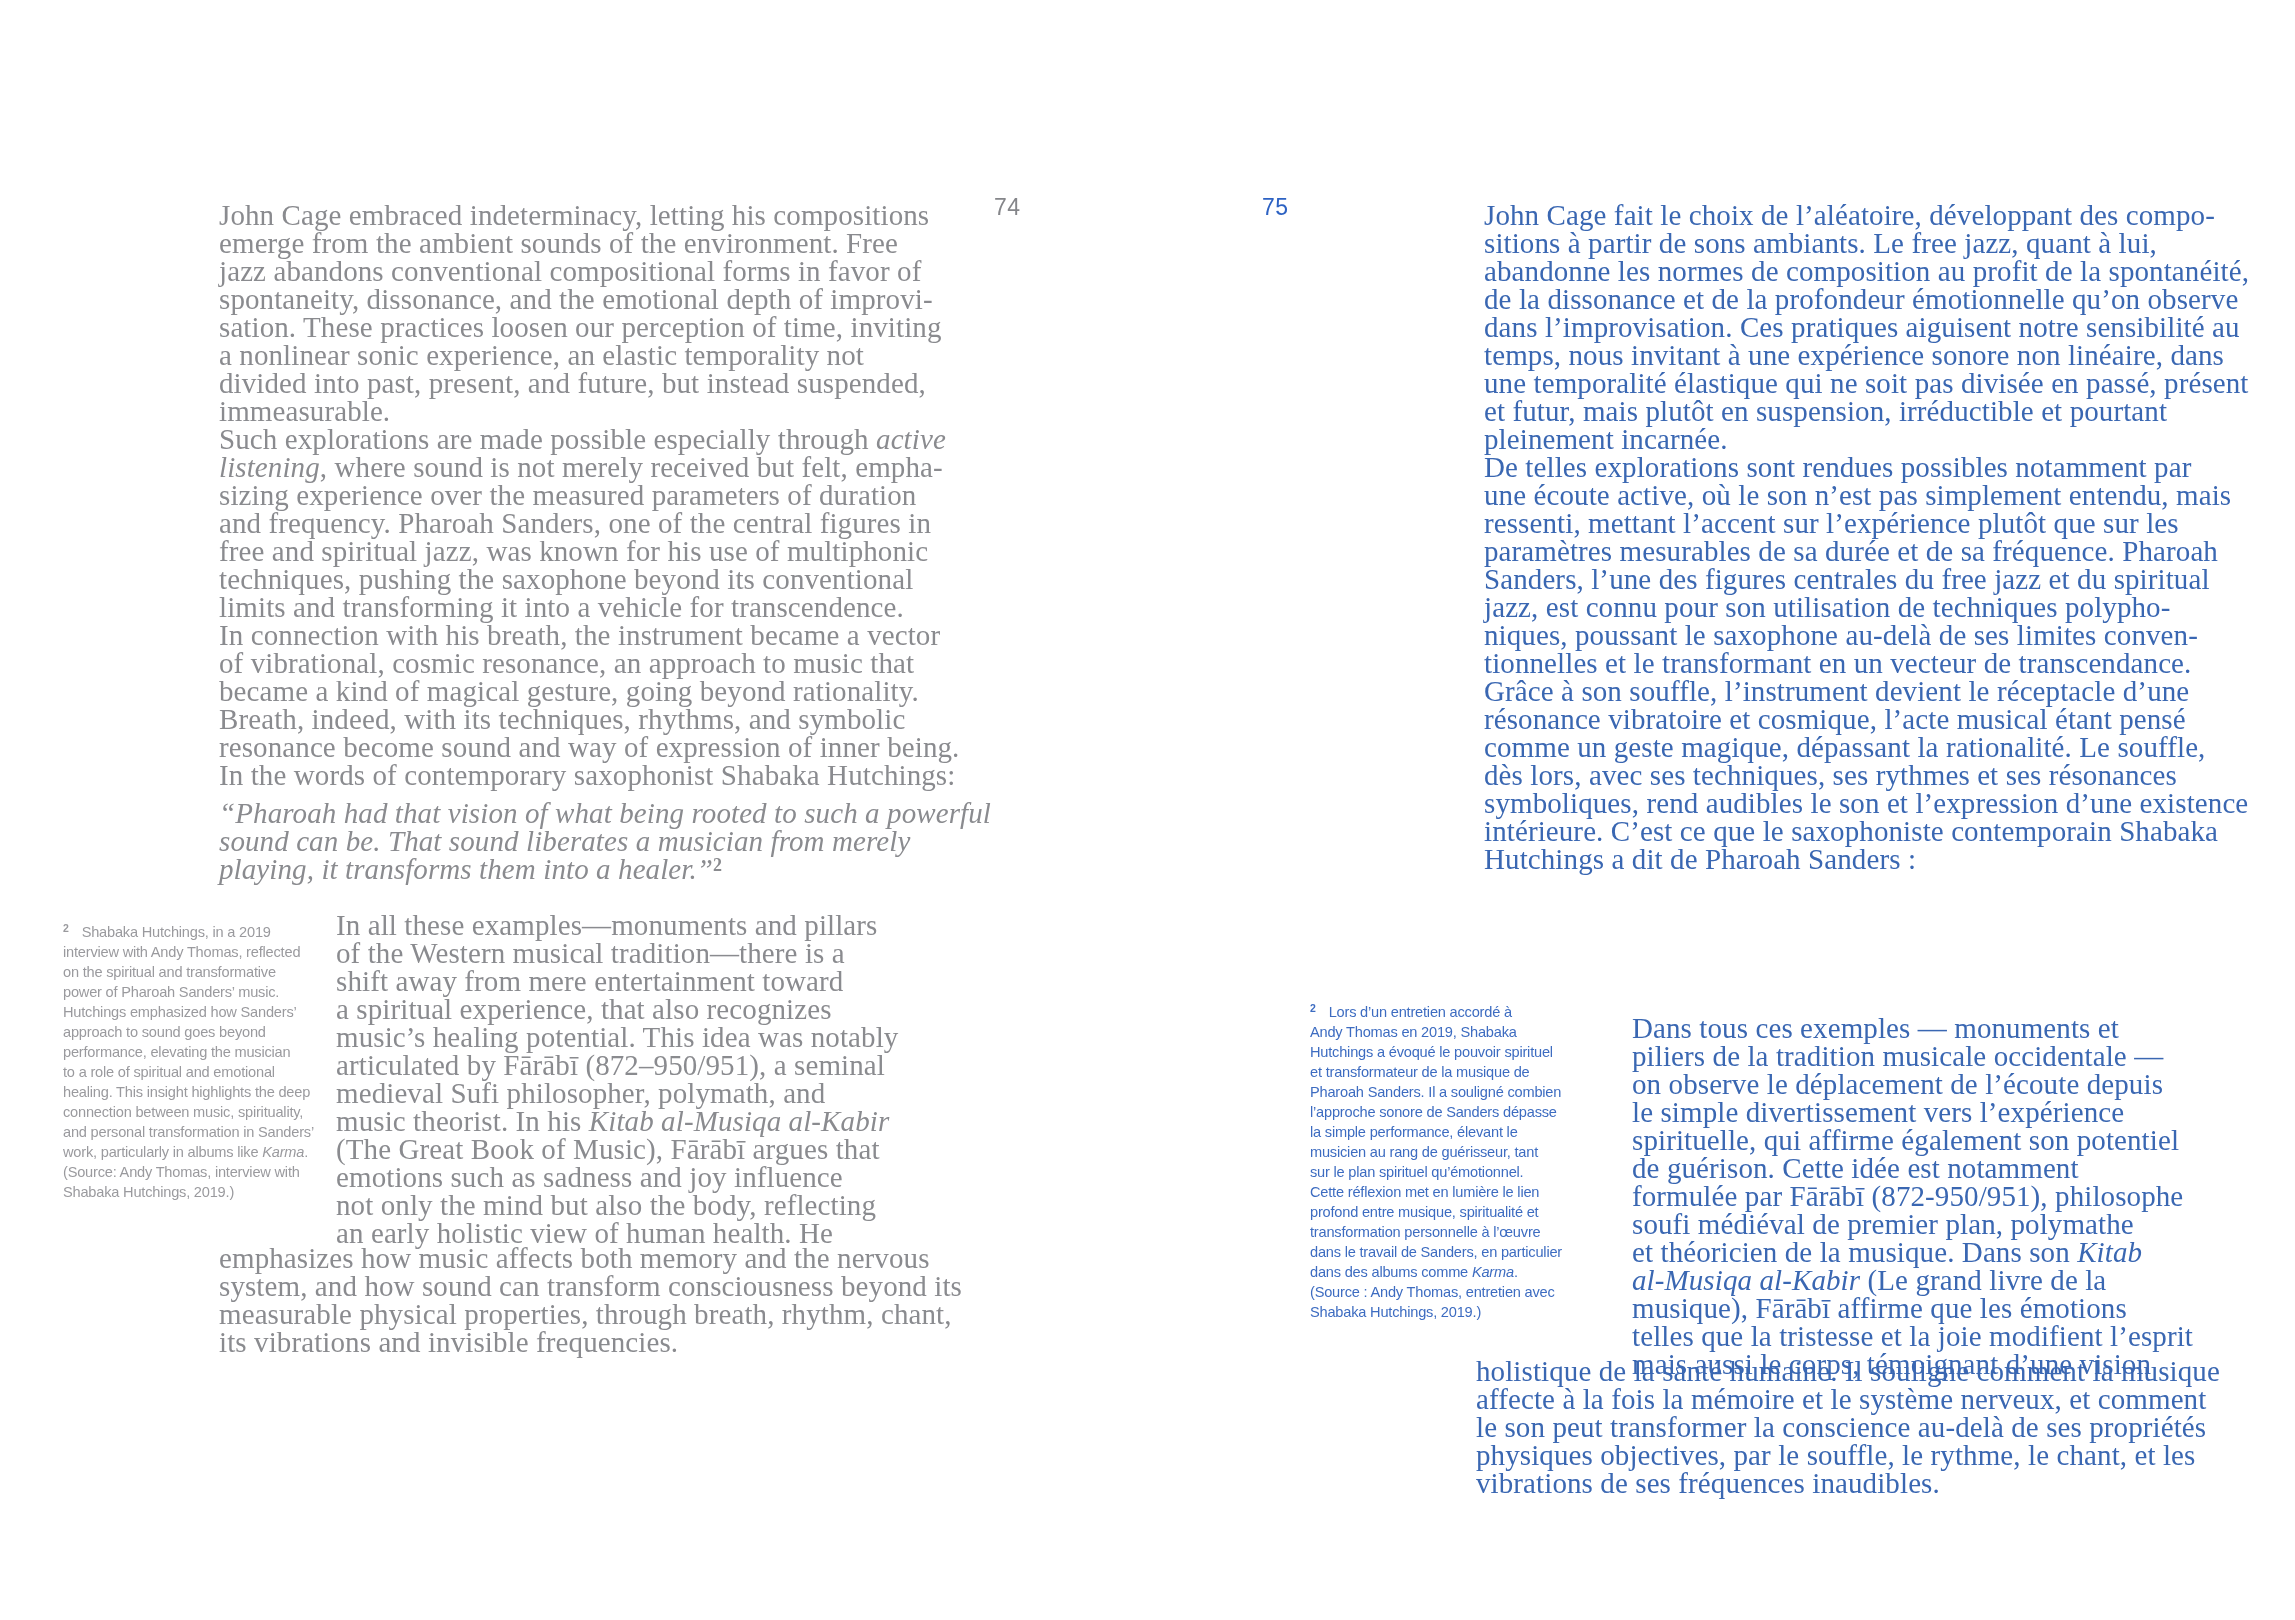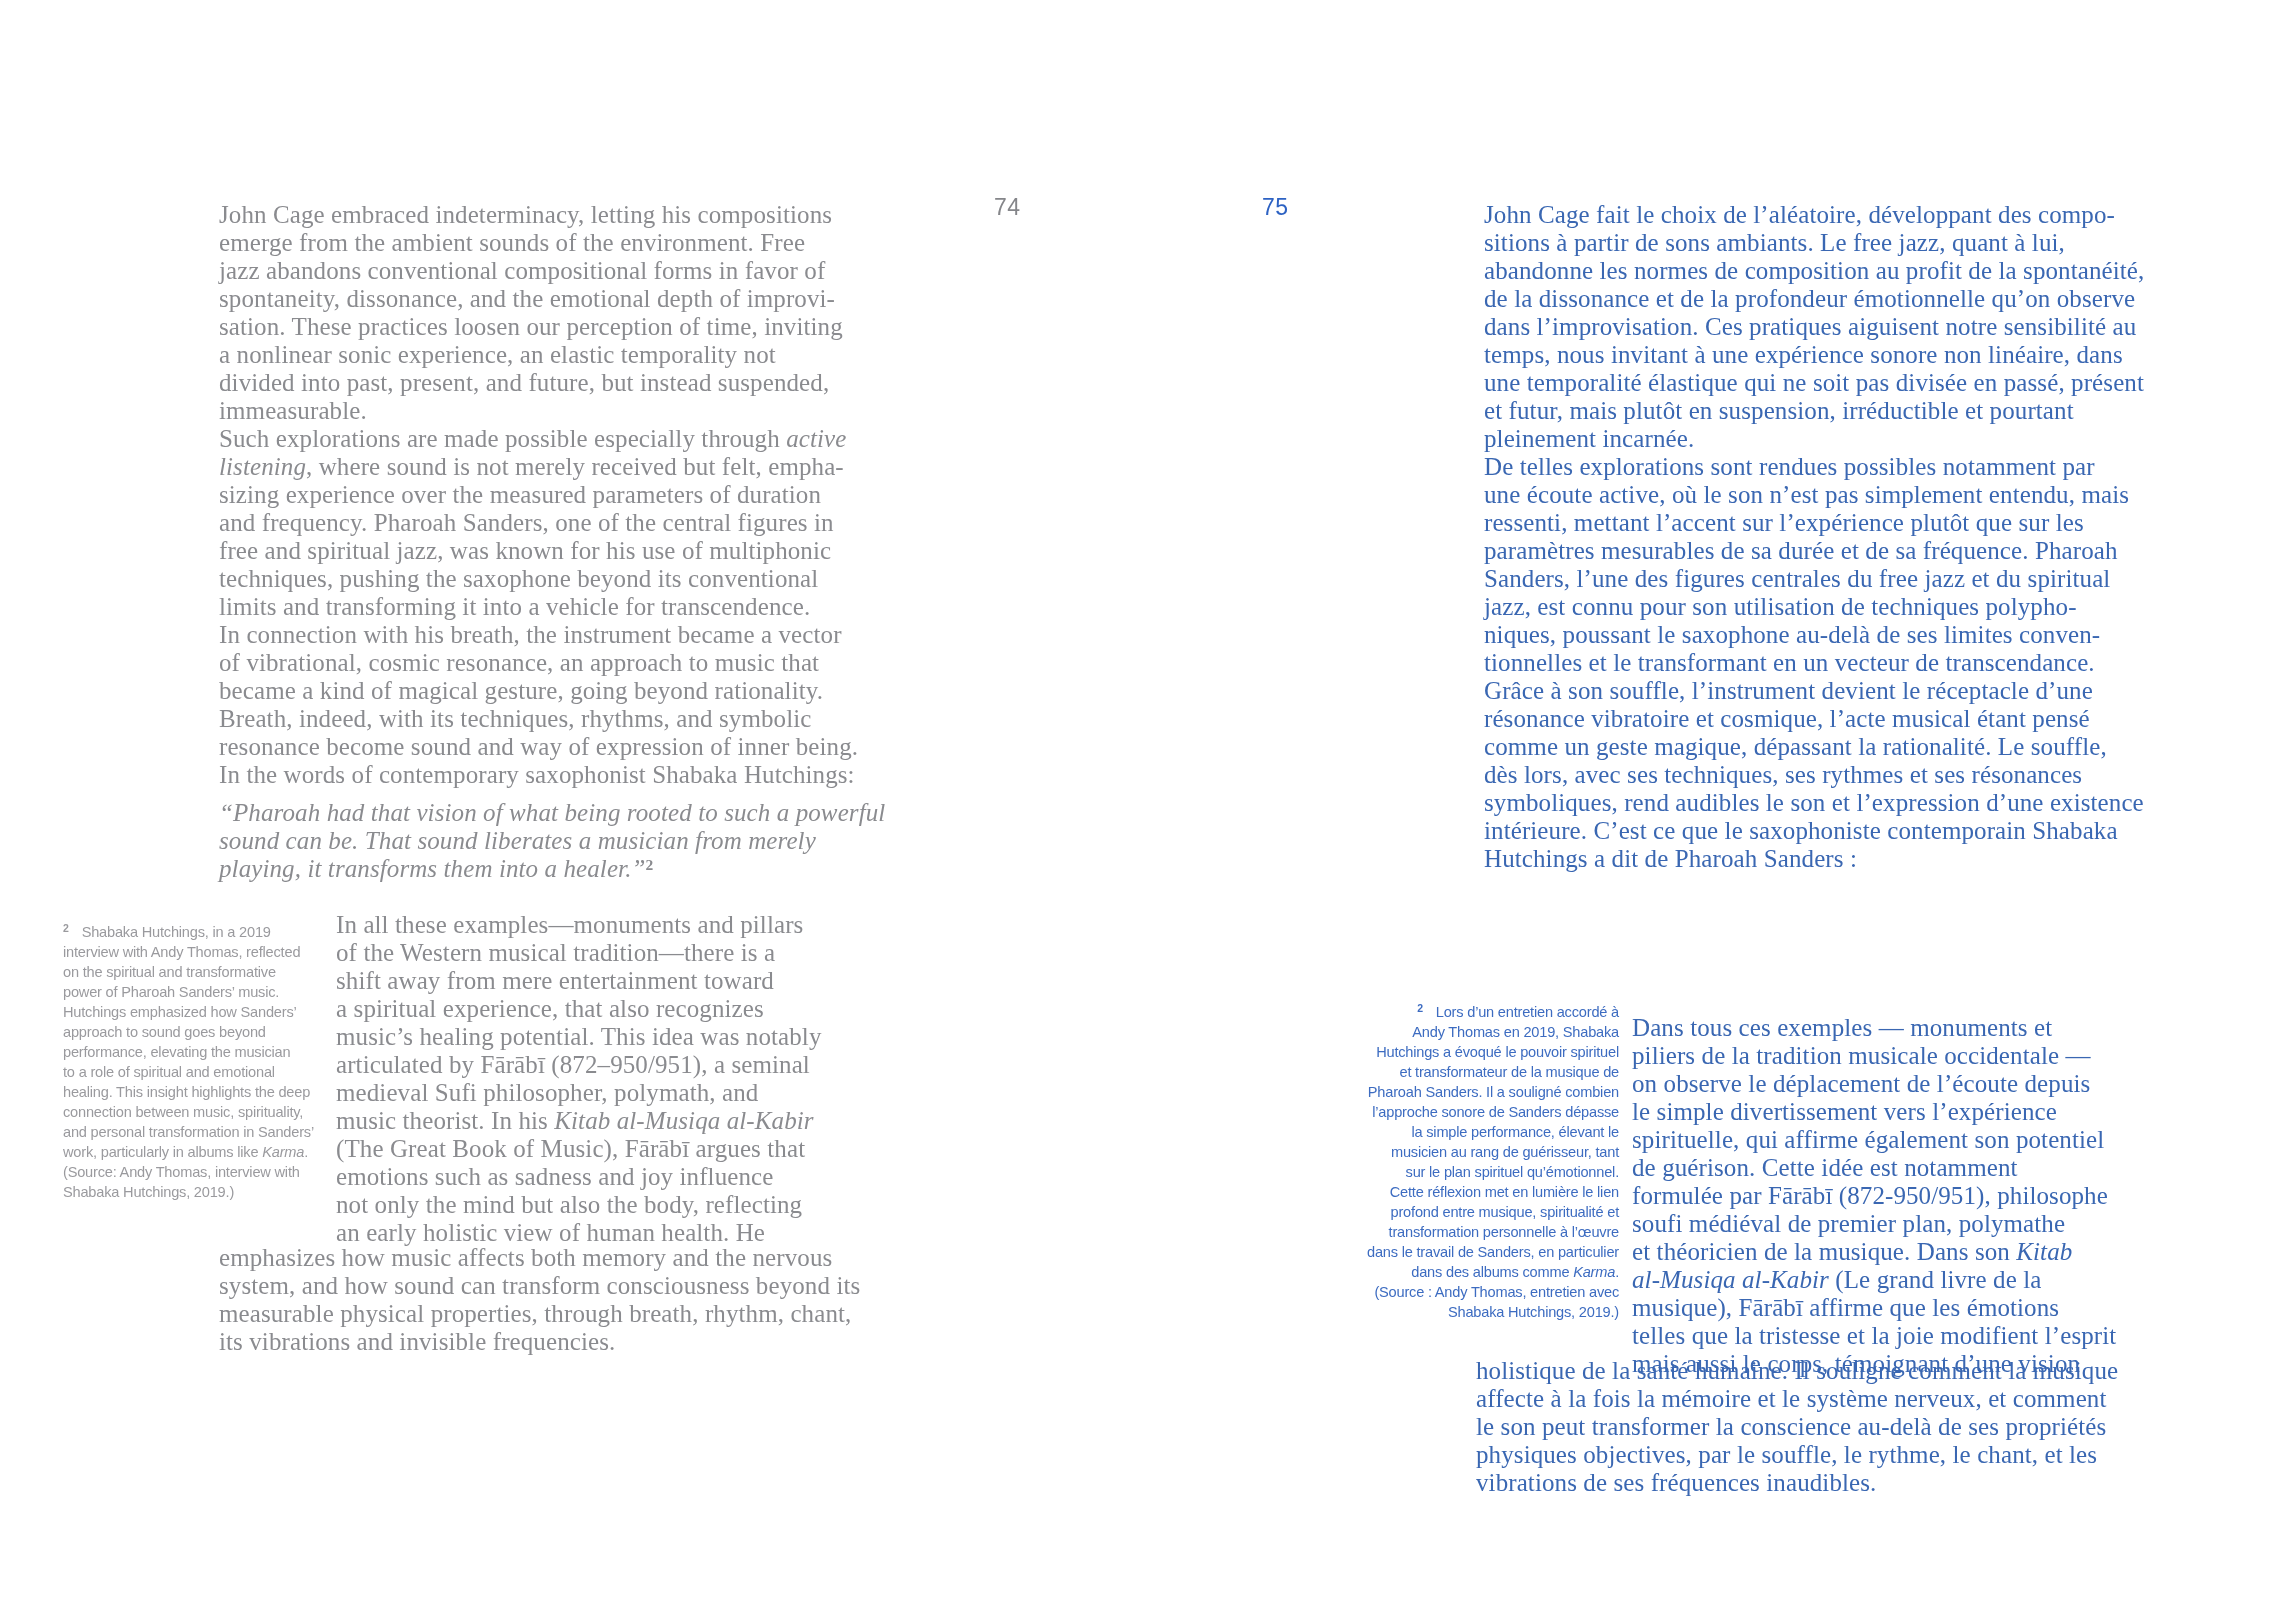--- a/index.html
+++ b/index.html
@@ -7,21 +7,21 @@
     position: relative;
     width: 2295px;
     height: 1621px;
     background: #ffffff;
     overflow: hidden;
     font-family: "Liberation Serif", serif;
   }
   .abs { position: absolute; }
   .serif-block {
     font-family: "Liberation Serif", serif;
-    font-size: 25px;
+    font-size: 29px;
     line-height: 28px;
     white-space: pre-line;
     color: #8a8b8f;
     letter-spacing: 0.1px;
   }
   .fr-text { color: #3a67b2; }
   .quote { font-style: italic; }
   .serif-block em { font-style: italic; }
   sup {
     font-style: normal;
@@ -32,21 +32,21 @@
   }
   .fnote {
     font-family: "Liberation Sans", sans-serif;
     font-size: 14.6px;
     line-height: 20px;
     letter-spacing: -0.2px;
     color: #9a9a9e;
   }
   .fnote .fn-text { white-space: pre-line; }
   .fnote sup { margin-right: 13px; vertical-align: 0.5em; font-size: 0.72em; }
-  .fnote-fr { color: #3d6cc1; text-align: right; }
+  .fnote-fr { color: #3d6cc1; }
   .pg-num {
     font-family: "Liberation Sans", sans-serif;
     font-size: 23px;
     line-height: 26px;
     letter-spacing: 0.4px;
   }
   .pg-left { color: #85868a; }
   .pg-right { color: #2d62c3; }
 </style>
 </head>

